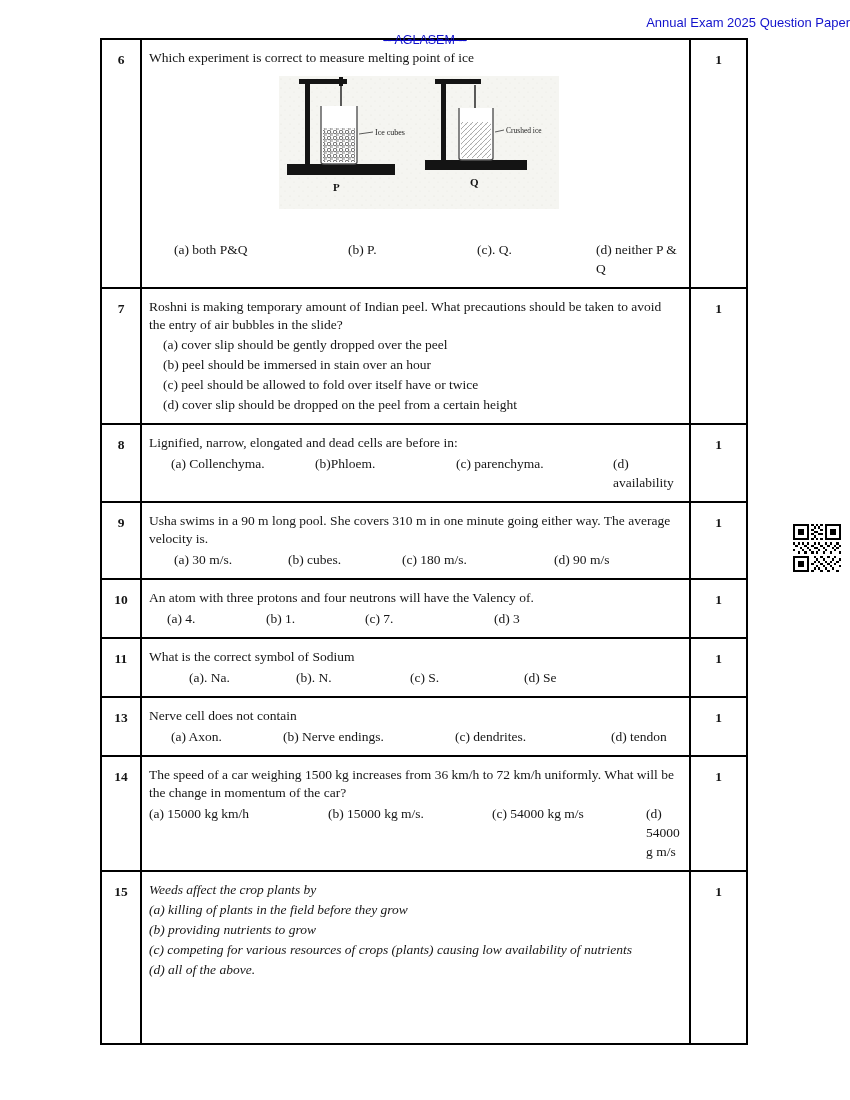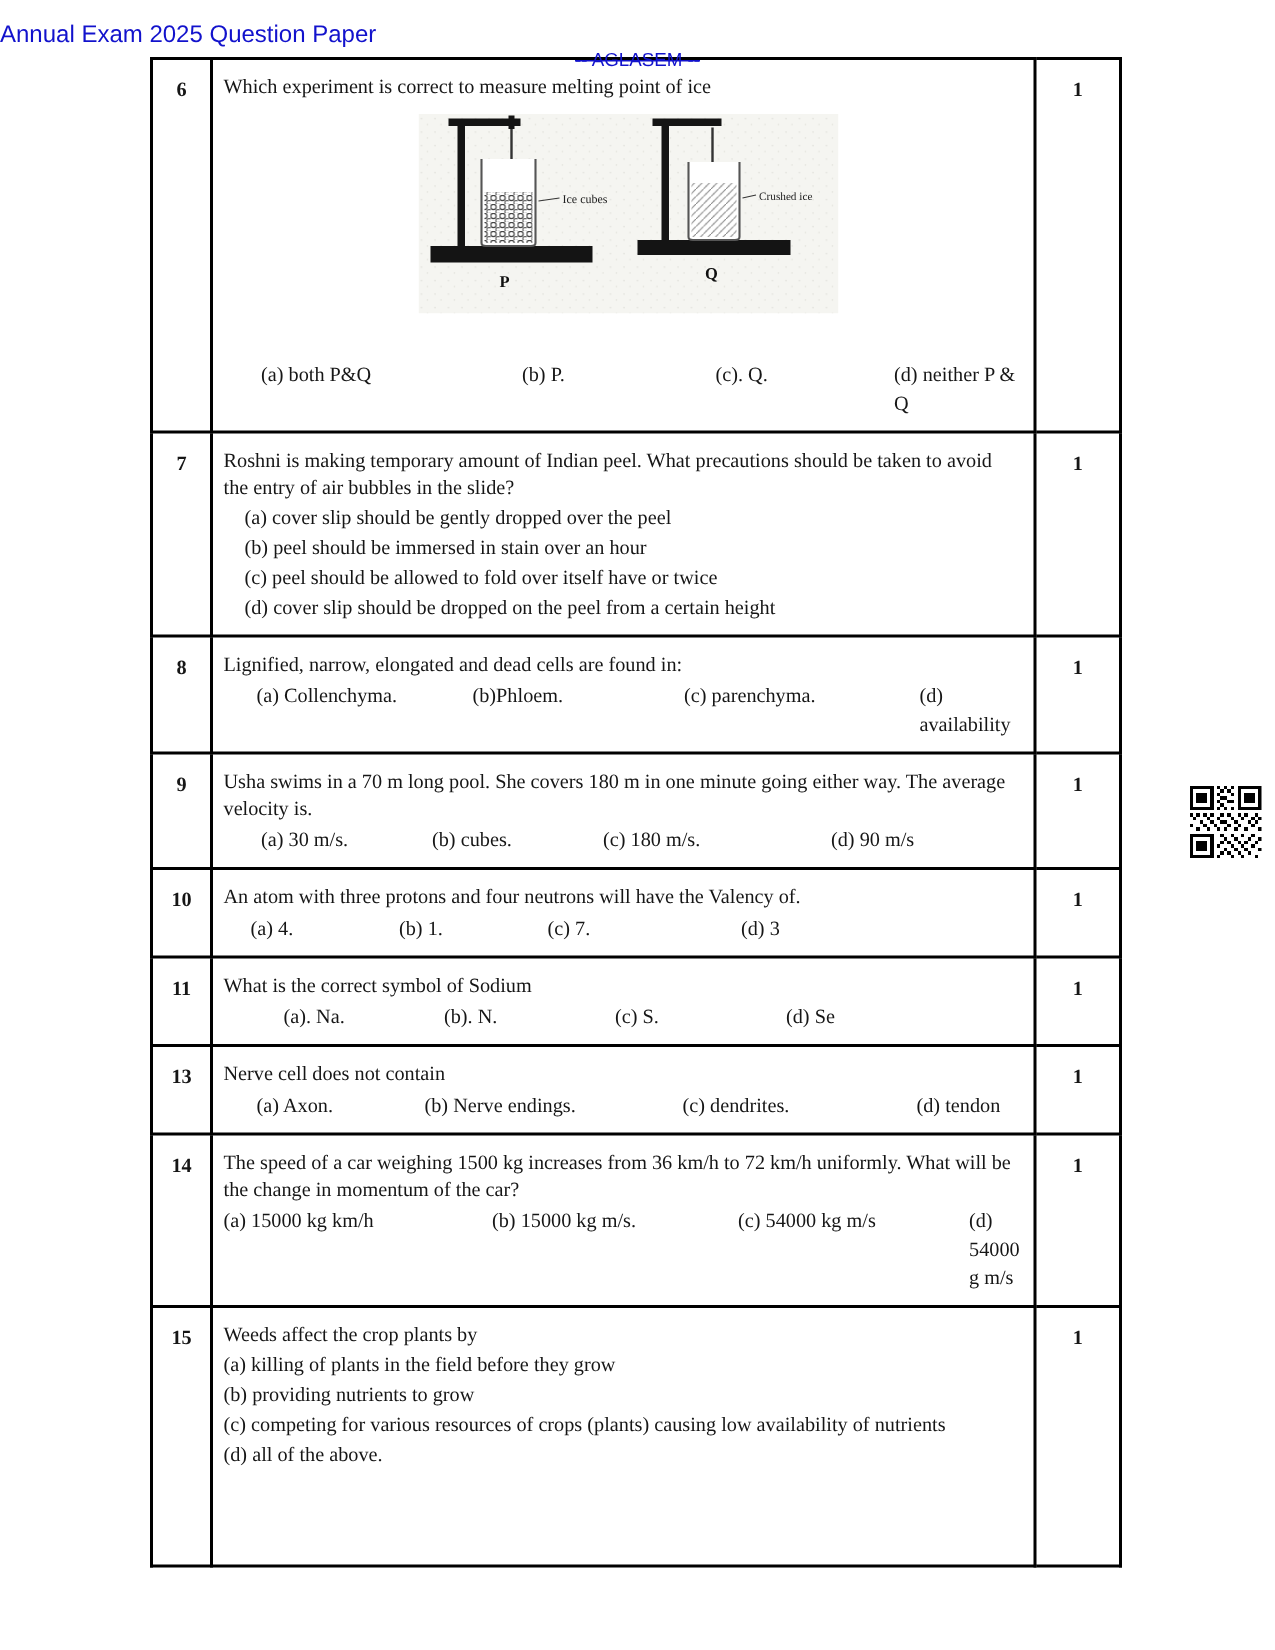--- a/index.html
+++ b/index.html
@@ -8,24 +8,24 @@
     width: 850px; height: 1100px;
     background: #ffffff;
     font-family: "Liberation Serif", serif;
     font-size: 13.5px;
     color: #161616;
     position: relative;
     overflow: hidden;
   }
   .header-title {
     position: absolute; top: 15px; left: 0; width: 100%;
-    text-align: left;
+    text-align: right;
     color: #1212cc;
     font-family: "Liberation Sans", sans-serif;
-    font-size: 16px;
+    font-size: 13px;
   }
   .watermark {
     position: absolute; top: 33px; left: 0; width: 100%;
     text-align: center;
     color: #1212cc;
     font-family: "Liberation Sans", sans-serif;
     font-size: 12.5px;
     text-decoration: line-through;
     z-index: 3;
   }
@@ -139,35 +139,35 @@
           <div>(c) peel should be allowed to fold over itself have or twice</div>
           <div>(d) cover slip should be dropped on the peel from a certain height</div>
         </div>
       </td>
       <td class="marks">1</td>
     </tr>
 
     <tr>
       <td class="num">8</td>
       <td class="content">
-        <div>Lignified, narrow, elongated and dead cells are found in:</div>
+        <div>Lignified, narrow, elongated and dead cells are before in:</div>
         <div class="opt-row" style="grid-template-columns:120px 117px 133px auto; padding-left:22px;">
           <span>(a) Collenchyma.</span>
           <span>(b)Phloem.</span>
           <span>(c) parenchyma.</span>
           <span>(d) availability</span>
         </div>
       </td>
       <td class="marks">1</td>
     </tr>
 
     <tr>
       <td class="num">9</td>
       <td class="content">
-        <div>Usha swims in a 70 m long pool. She covers 180 m in one minute going either way. The average velocity is.</div>
+        <div>Usha swims in a 90 m long pool. She covers 310 m in one minute going either way. The average velocity is.</div>
         <div class="opt-row" style="grid-template-columns:90px 90px 128px auto; padding-left:25px;">
           <span>(a) 30 m/s.</span>
           <span>(b) cubes.</span>
           <span>(c) 180 m/s.</span>
           <span>(d) 90 m/s</span>
         </div>
       </td>
       <td class="marks">1</td>
     </tr>
 
@@ -223,21 +223,21 @@
           <span>(b) 15000 kg m/s.</span>
           <span>(c) 54000 kg m/s</span>
           <span>(d) 54000 g m/s</span>
         </div>
       </td>
       <td class="marks">1</td>
     </tr>
 
     <tr>
       <td class="num">15</td>
-      <td class="content" style="height:173px;">
+      <td class="content" style="height:173px;font-style:italic;">
         <div>Weeds affect the crop plants by</div>
         <div class="opt-list" style="padding-left:0;">
           <div>(a) killing of plants in the field before they grow</div>
           <div>(b) providing nutrients to grow</div>
           <div>(c) competing for various resources of crops (plants) causing low availability of nutrients</div>
           <div>(d) all of the above.</div>
         </div>
       </td>
       <td class="marks">1</td>
     </tr>

